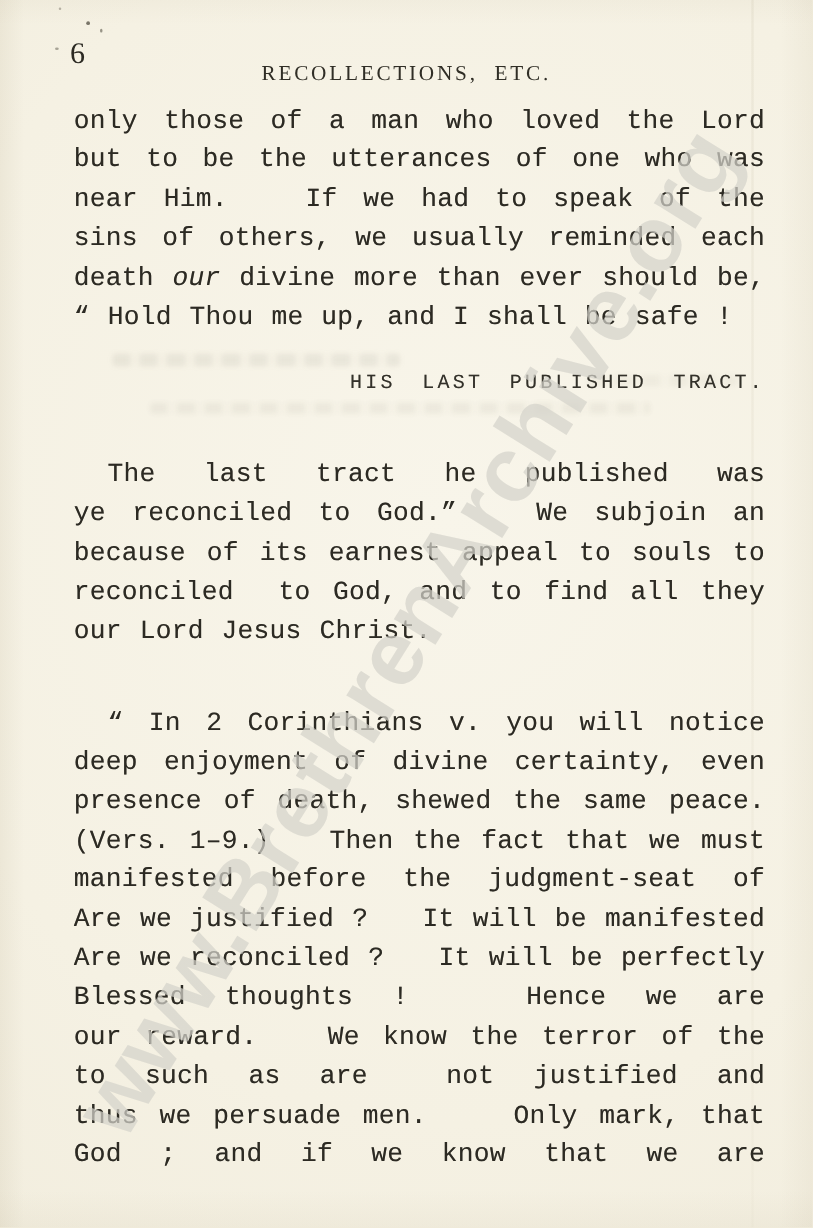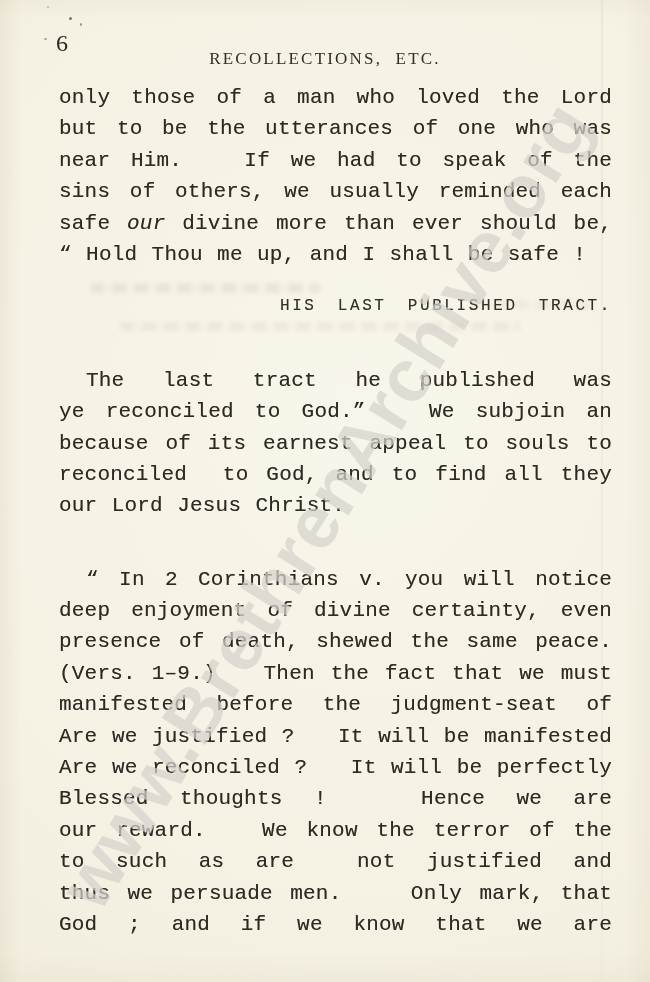--- a/index.html
+++ b/index.html
@@ -115,21 +115,21 @@
 
   <div class="page-number">6</div>
   <div class="running-header">RECOLLECTIONS,  ETC.</div>
 
   <div class="body-text">
       <div class="paragraph">
         <div class="line"><span>only those of a man who loved the Lord Jesus,</span></div>
         <div class="line"><span>but to be the utterances of one who was very</span></div>
         <div class="line"><span>near Him.   If we had to speak of the failings or</span></div>
         <div class="line"><span>sins of others, we usually reminded each other</span></div>
-        <div class="line"><span>safe </span><span class="italic">our</span><span> divine more than ever should be,</span></div>
+        <div class="line"><span>death </span><span class="italic">our</span><span> divine more than ever should be,</span></div>
         <div class="line last"><span>“ Hold Thou me up, and I shall be safe ! ”</span></div>
       </div>
       <div class="section-heading">HIS  LAST  PUBLISHED  TRACT.</div>
       <div class="paragraph indent">
         <div class="line"><span>The last tract he published was entitled, “ Be</span></div>
         <div class="line"><span>ye reconciled to God.”   We subjoin an extract,</span></div>
         <div class="line"><span>because of its earnest appeal to souls to be</span></div>
         <div class="line"><span>reconciled  to God, and to find all they need in</span></div>
         <div class="line last"><span>our Lord Jesus Christ.</span></div>
       </div>

